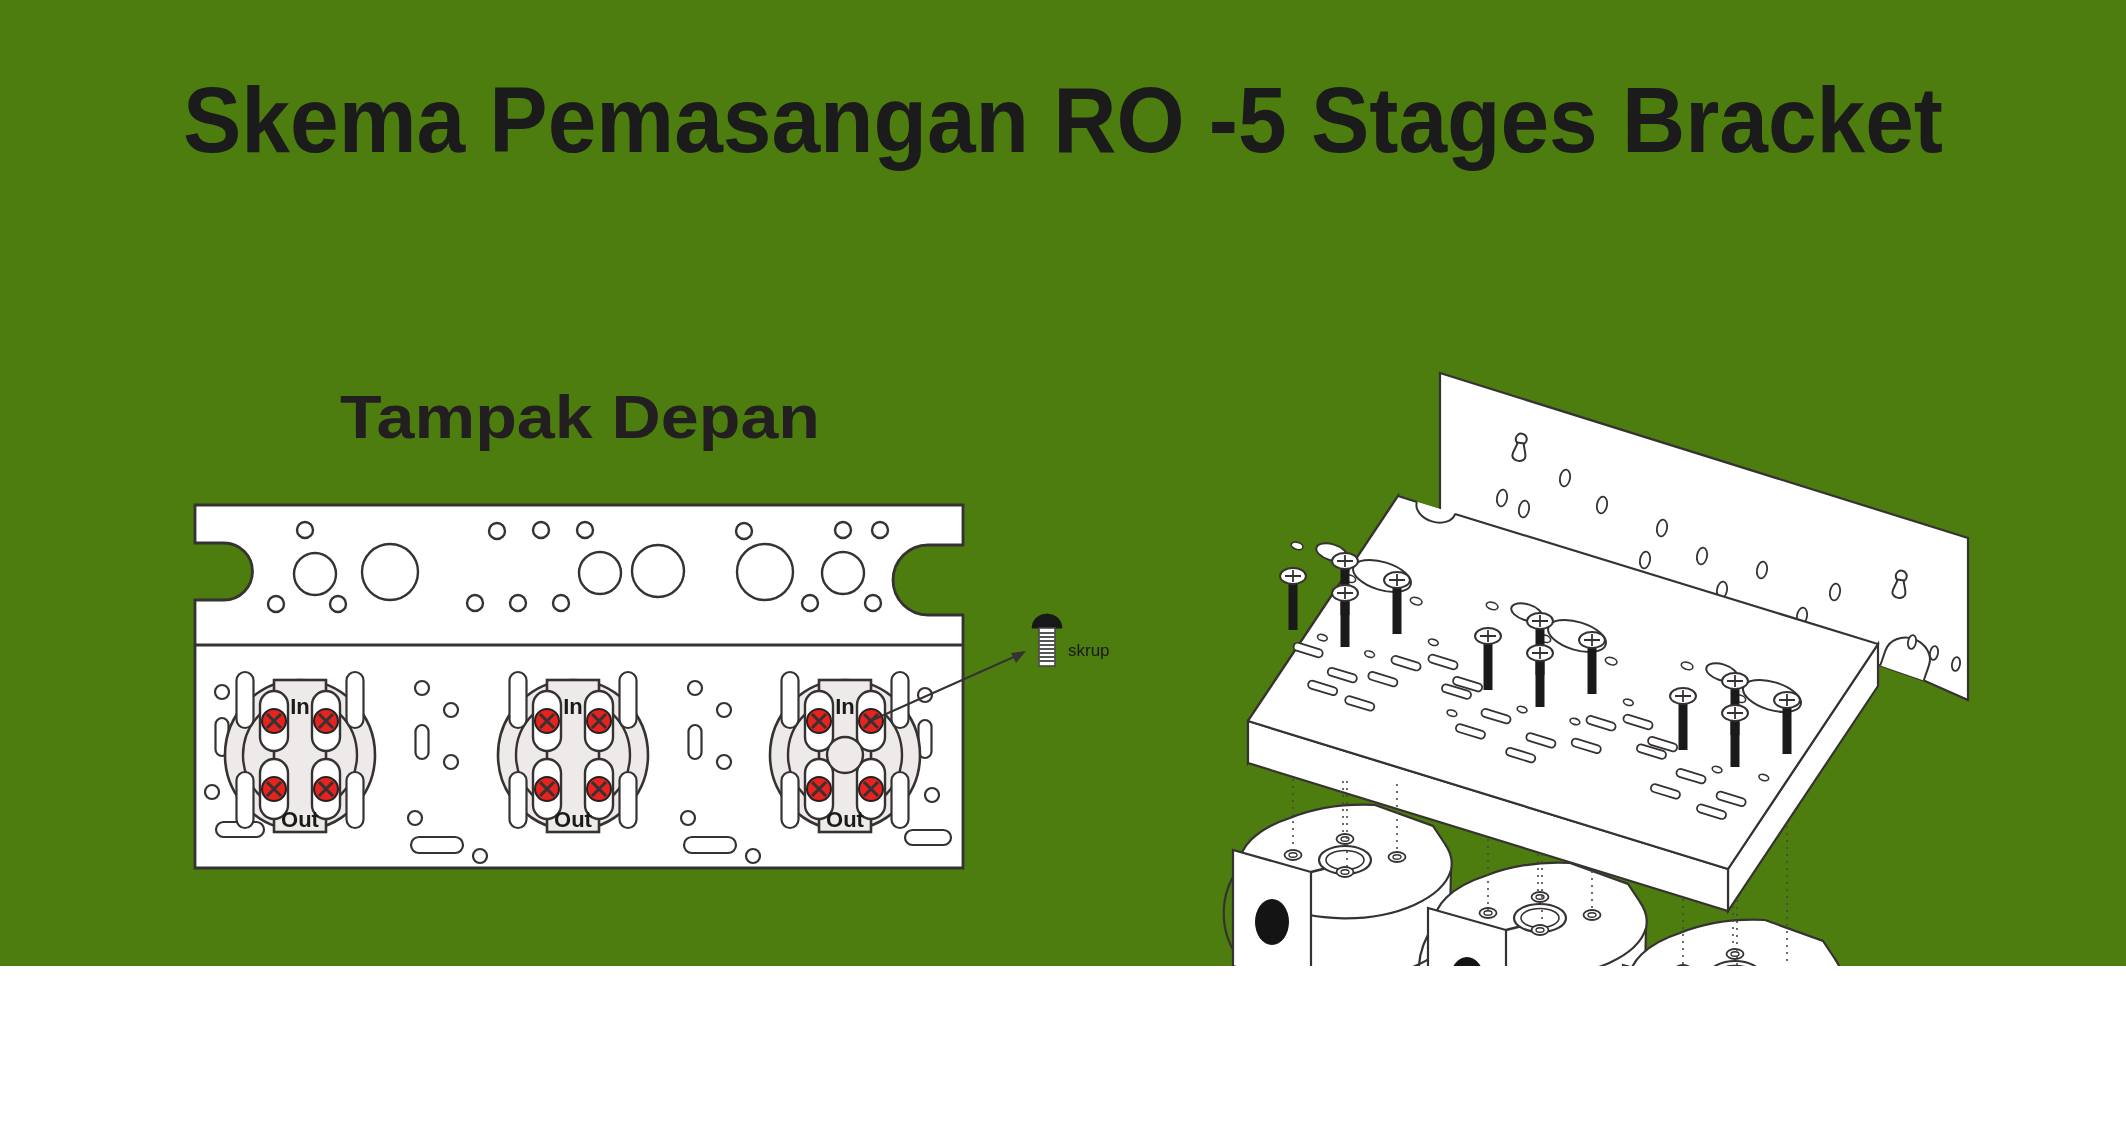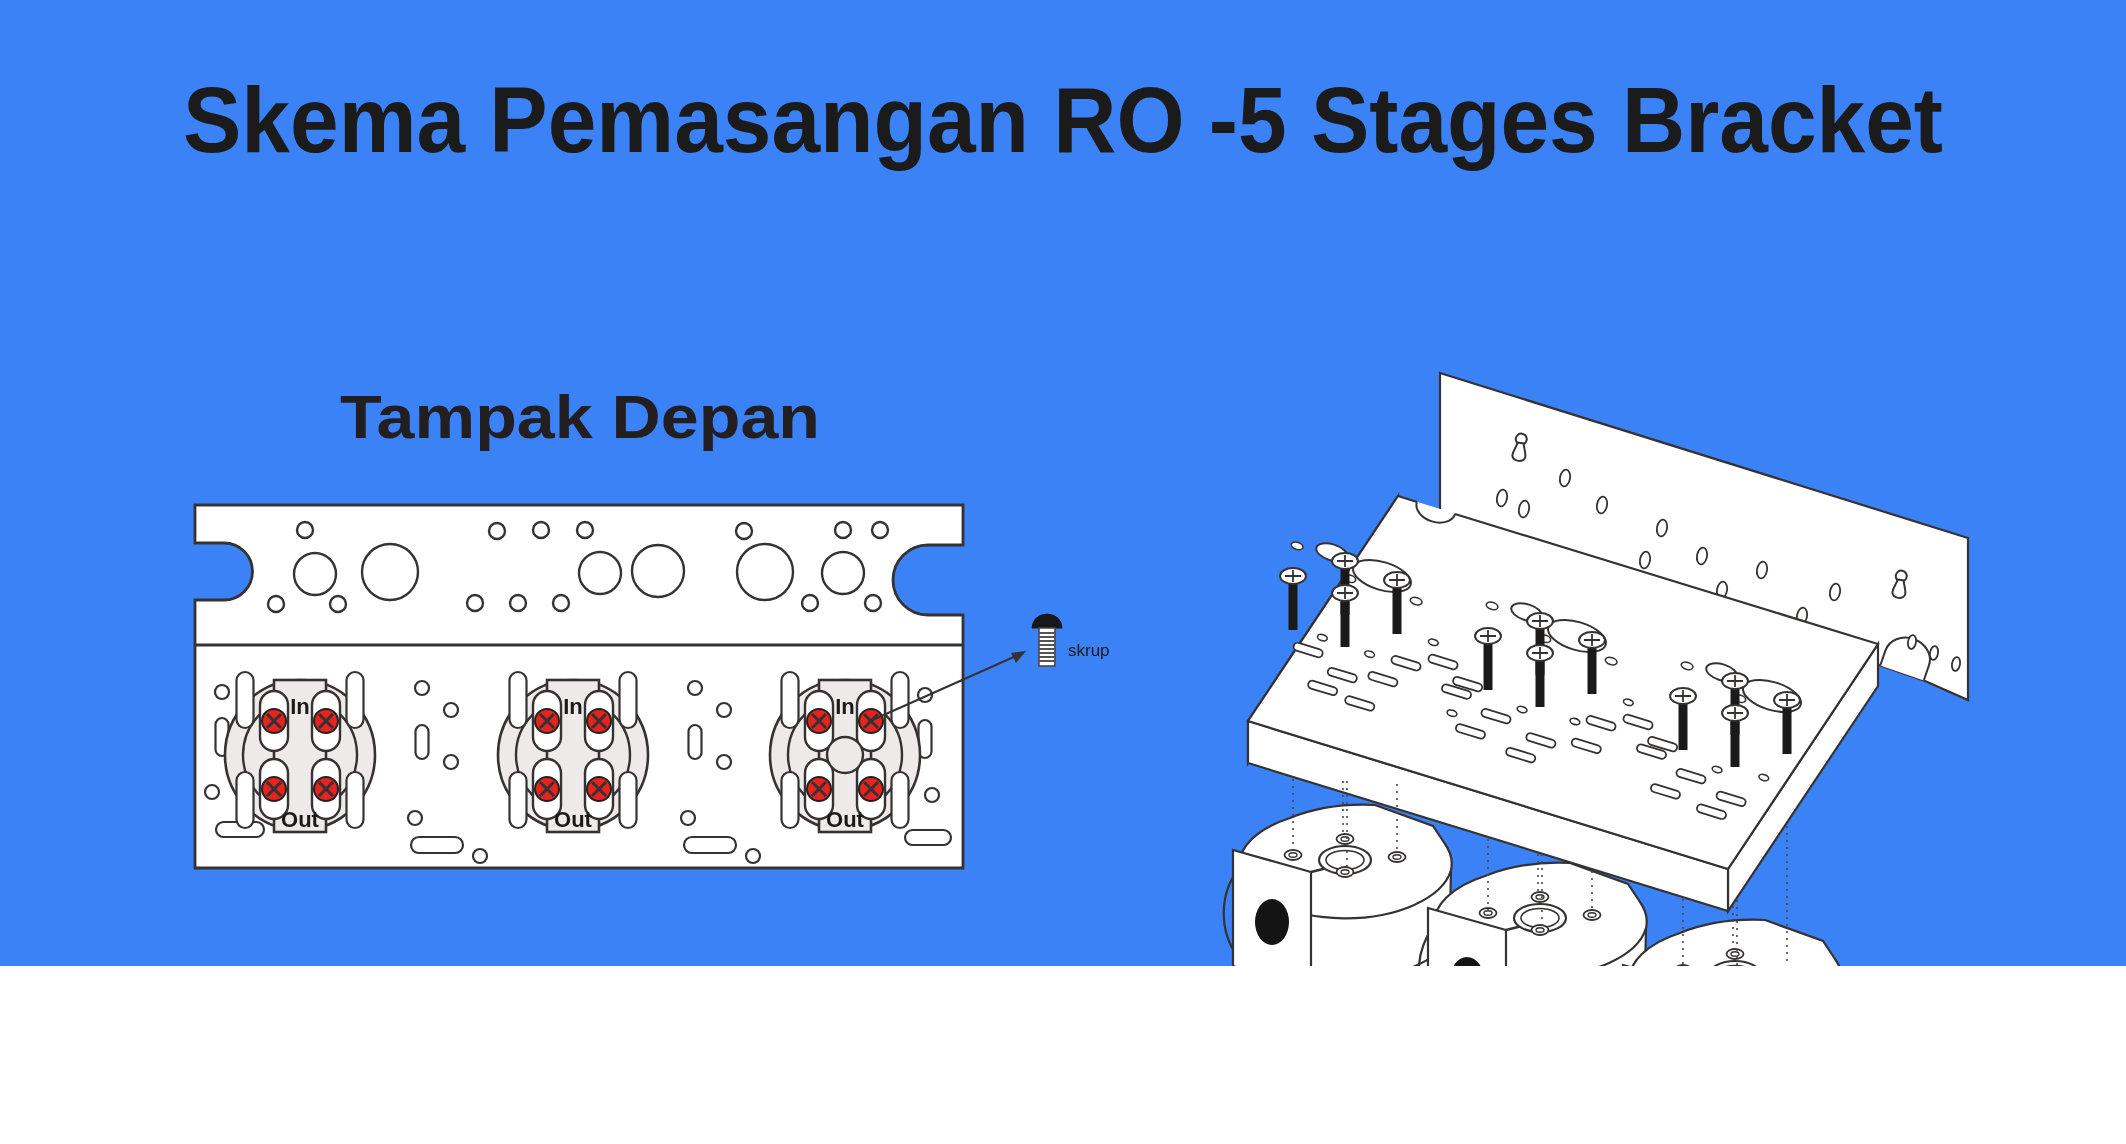--- a/index.html
+++ b/index.html
@@ -1,16 +1,16 @@
 <!DOCTYPE html>
 <html><head>
 <meta charset="utf-8">
 <style>
   html,body{margin:0;padding:0;background:#ffffff;}
-  .canvas-wrap{position:relative;width:2126px;height:966px;background:#3b82f6;overflow:hidden;
+  .canvas-wrap{position:relative;width:2126px;height:966px;background:#4d7c0f;overflow:hidden;
     font-family:"Liberation Sans", sans-serif;}
   svg text{font-family:"Liberation Sans", sans-serif;}
   .title-text{font-weight:bold;font-size:92px;fill:#1b1b1b;}
   .section-label{font-weight:bold;font-size:62px;fill:#231f20;}
   .inout-label{font-weight:bold;font-size:22px;fill:#1a1a1a;}
   .skrup-label{font-size:17px;fill:#1a1a1a;}
   .ln{stroke:#363232;fill:none;}
   .plate{fill:#ffffff;stroke:#363232;}
   .hole{fill:#ffffff;stroke:#363232;}
   .gray{fill:#edeae9;stroke:#363232;}

